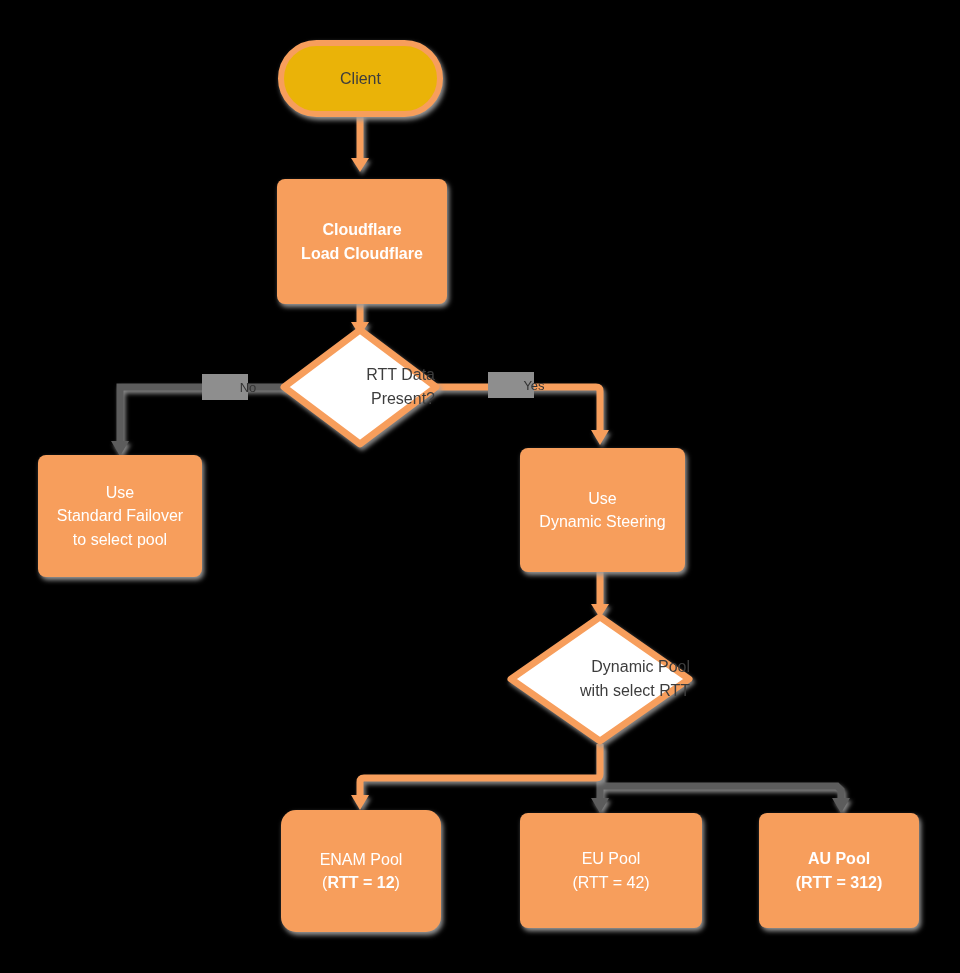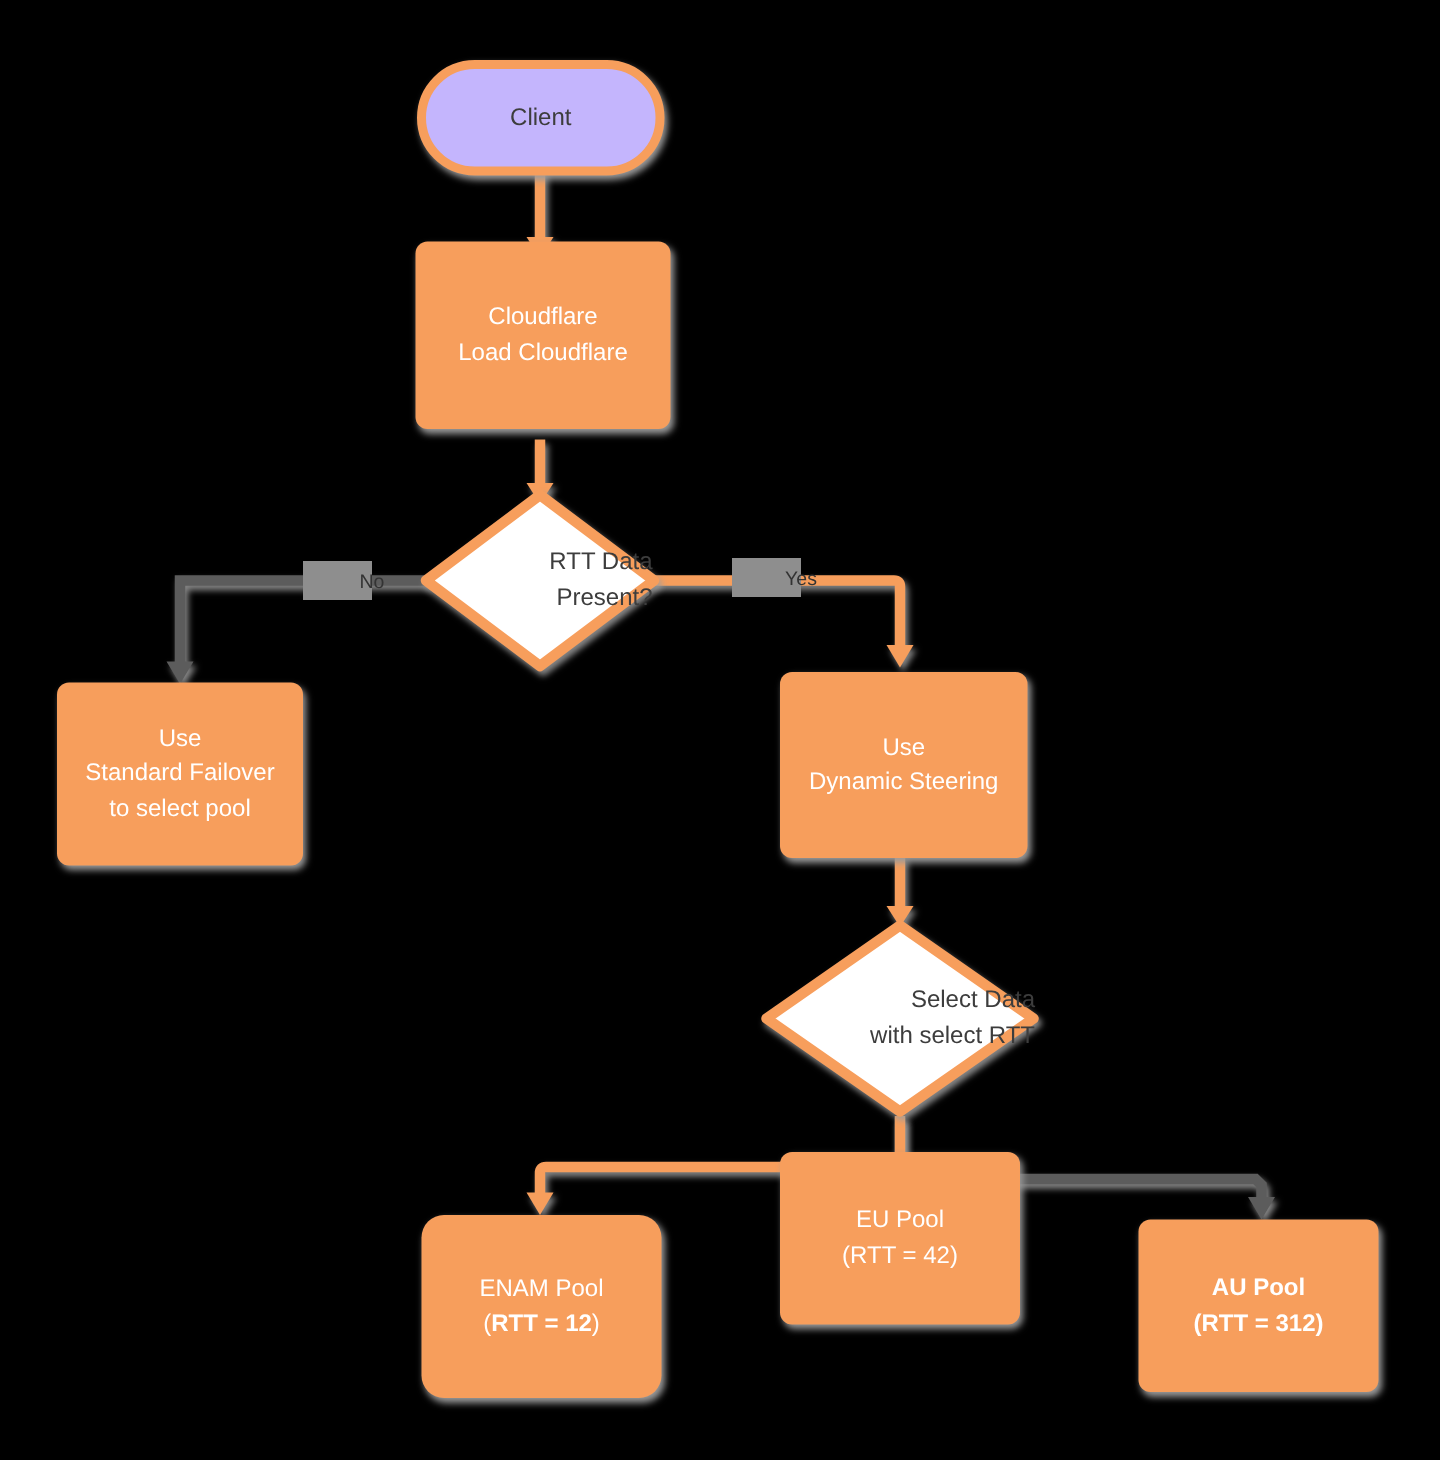--- a/index.html
+++ b/index.html
@@ -33,21 +33,21 @@
     position:absolute;display:flex;flex-direction:column;
     align-items:center;justify-content:center;text-align:center;
     line-height:1.45;
   }
   .process{
     background:var(--orange,#F79E5C);color:var(--text-light,#fff);
     border-radius:8px;font-size:16px;
     box-shadow:2px 3px 5px var(--shadow-gray,#9B9B9B);
   }
   .terminator{
-    background:#c4b5fd;border:6px solid var(--orange,#F79E5C);
+    background:#eab308;border:6px solid var(--orange,#F79E5C);
     border-radius:45px;color:var(--text-dark,#3D3D3D);font-size:16px;
     box-shadow:2px 3px 5px var(--shadow-gray,#9B9B9B);
   }
   .diamond-label{
     position:absolute;text-align:right;color:var(--text-dark,#3D3D3D);
     font-size:16px;line-height:1.5;
   }
   .edge-label{
     position:absolute;display:flex;align-items:center;justify-content:center;
     background:var(--label-gray,#8E8E8E);color:#333;font-size:13px;padding-left:46px;
@@ -85,21 +85,21 @@
     <g class="shadowed">
       <polygon class="diamond" points="360,330 436,387 360,444 284,387"></polygon>
       <polygon class="diamond" points="600,617 689,679 600,741 511,679"></polygon>
     </g>
   </svg>
 
   <div class="node terminator" style="left:278px;top:40px;width:165px;height:77px;">
     <div>Client</div>
   </div>
 
-  <div class="node process" style="left:277px;top:161px;width:170px;height:125px;">
+  <div class="node process" style="left:277px;top:179px;width:170px;height:125px;font-weight:bold;">
     <div>Cloudflare</div>
     <div>Load Cloudflare</div>
   </div>
 
   <div class="diamond-label" style="left:285px;top:363px;width:150px;">
     <div>RTT Data</div>
     <div>Present?</div>
   </div>
 
   <div class="edge-label" style="left:202px;top:374px;width:37px;height:26px;">No</div>
@@ -110,30 +110,30 @@
     <div>Standard Failover</div>
     <div>to select pool</div>
   </div>
 
   <div class="node process" style="left:520px;top:448px;width:165px;height:124px;">
     <div>Use</div>
     <div>Dynamic Steering</div>
   </div>
 
   <div class="diamond-label" style="left:510px;top:655px;width:180px;">
-    <div>Select Data</div>
+    <div>Dynamic Pool</div>
     <div>with select RTT</div>
   </div>
 
   <div class="node process" style="left:281px;top:810px;width:160px;height:122px;border-radius:15px;">
     <div>ENAM Pool</div>
     <div><span>(</span><b>RTT = 12</b><span>)</span></div>
   </div>
 
-  <div class="node process" style="left:520px;top:768px;width:160px;height:115px;">
+  <div class="node process" style="left:520px;top:813px;width:182px;height:115px;">
     <div>EU Pool</div>
     <div>(RTT = 42)</div>
   </div>
 
   <div class="node process" style="left:759px;top:813px;width:160px;height:115px;font-weight:bold;">
     <div>AU Pool</div>
     <div>(RTT = 312)</div>
   </div>
 
 </div>

